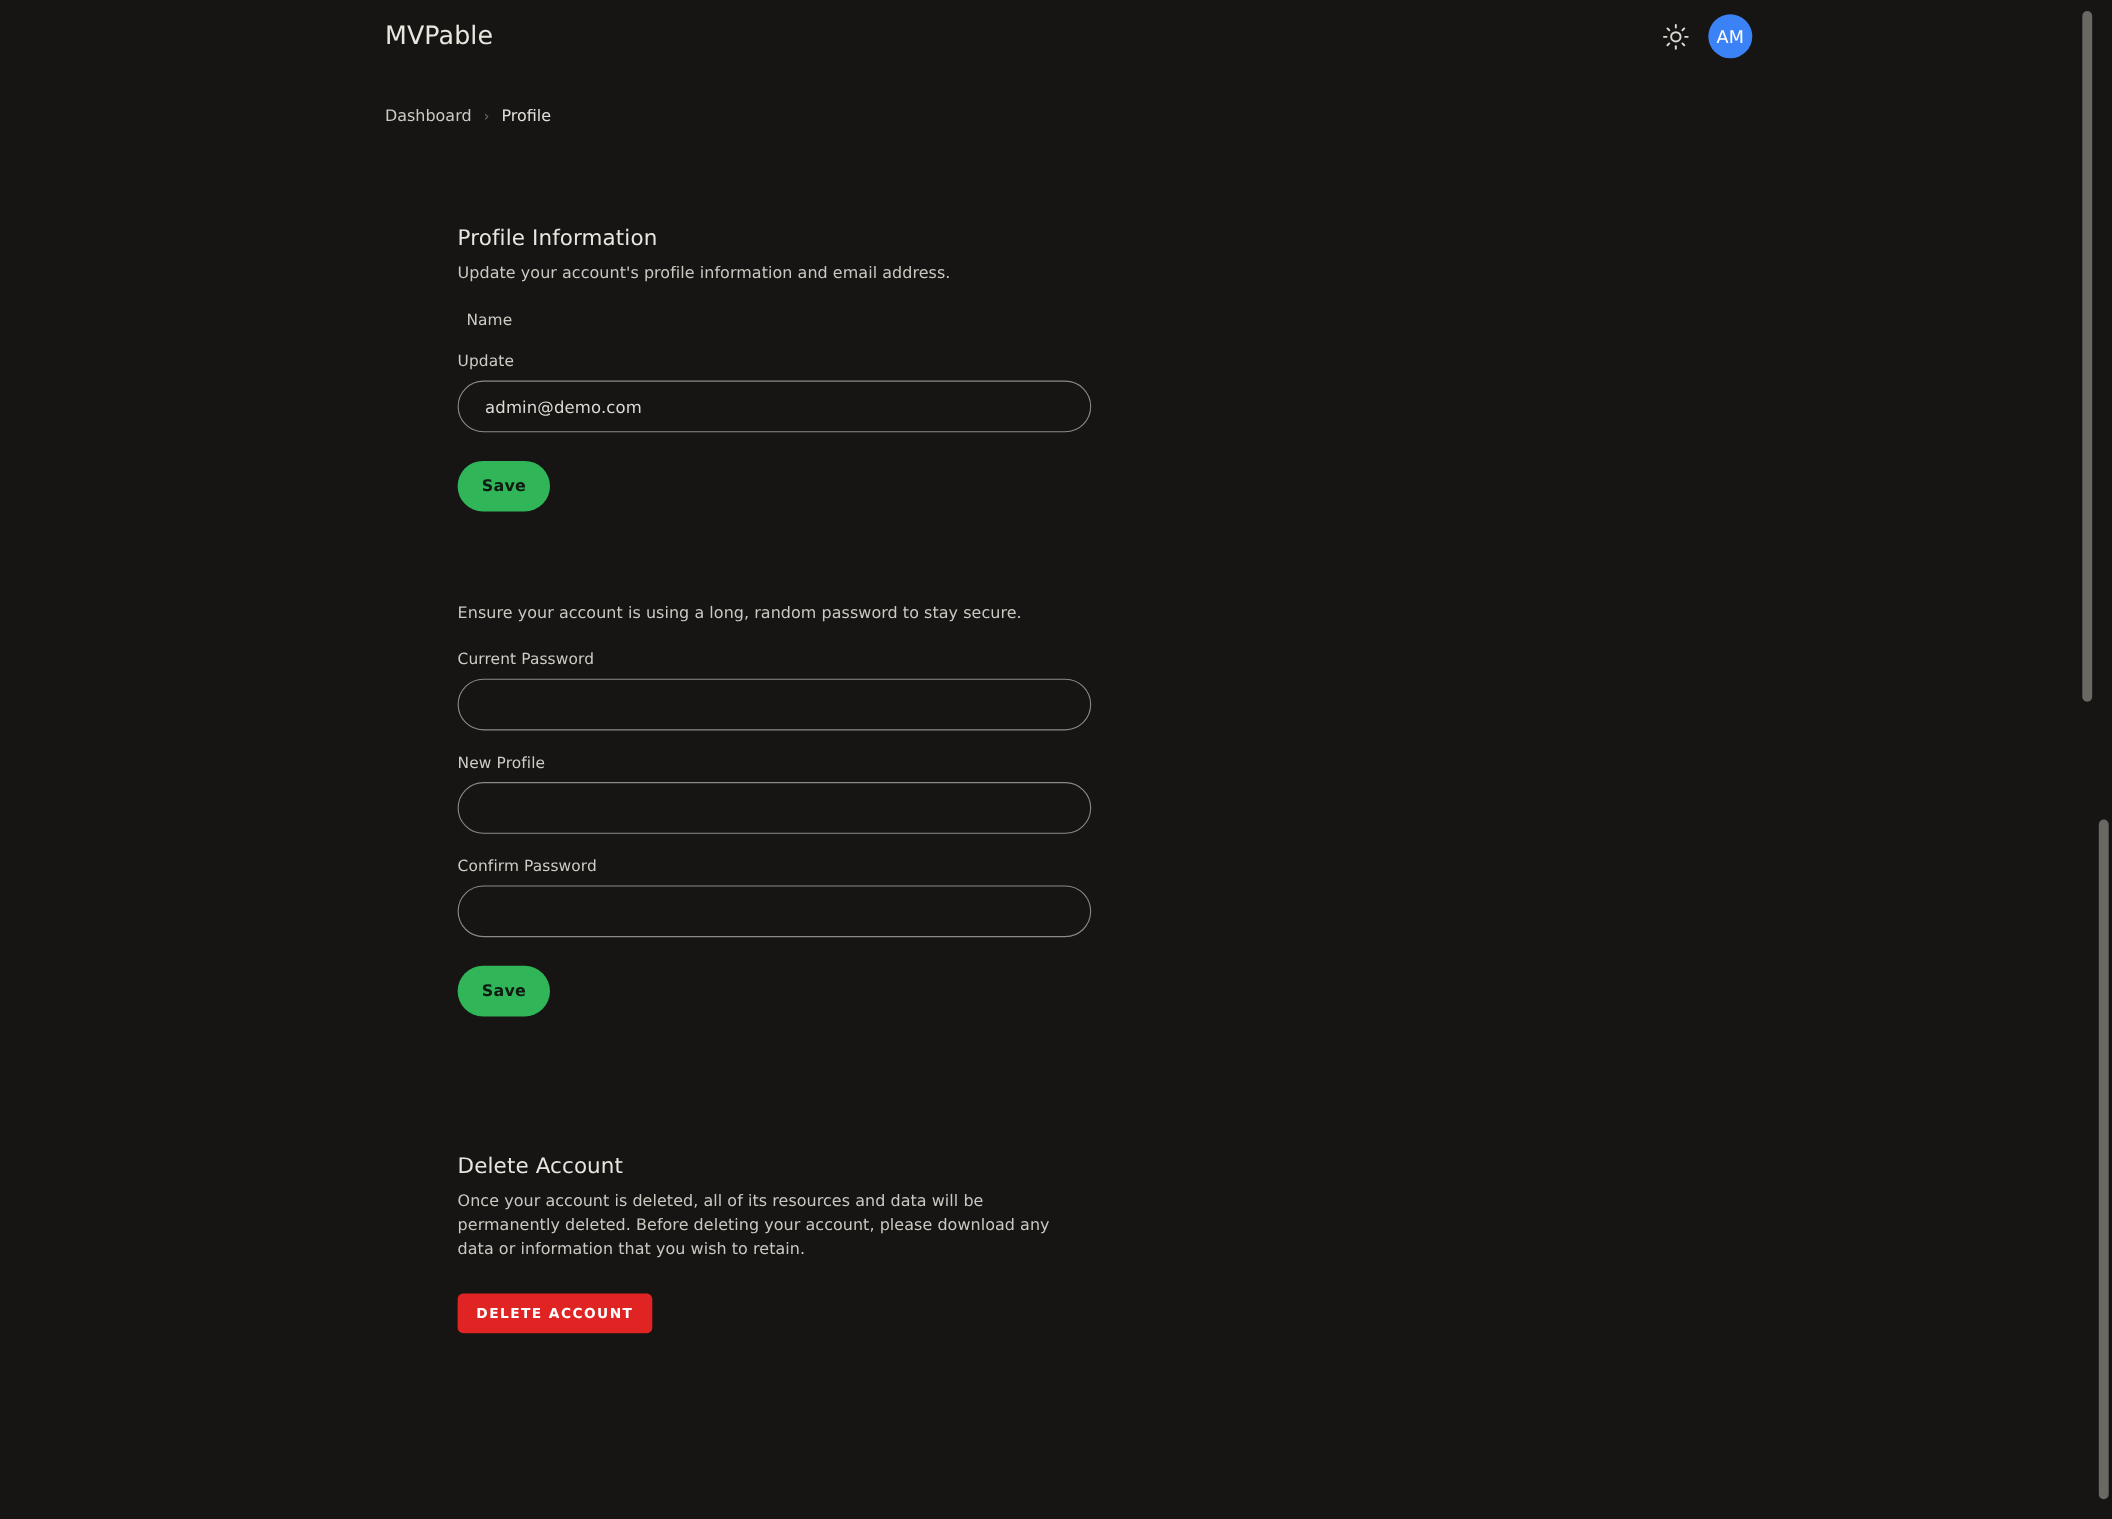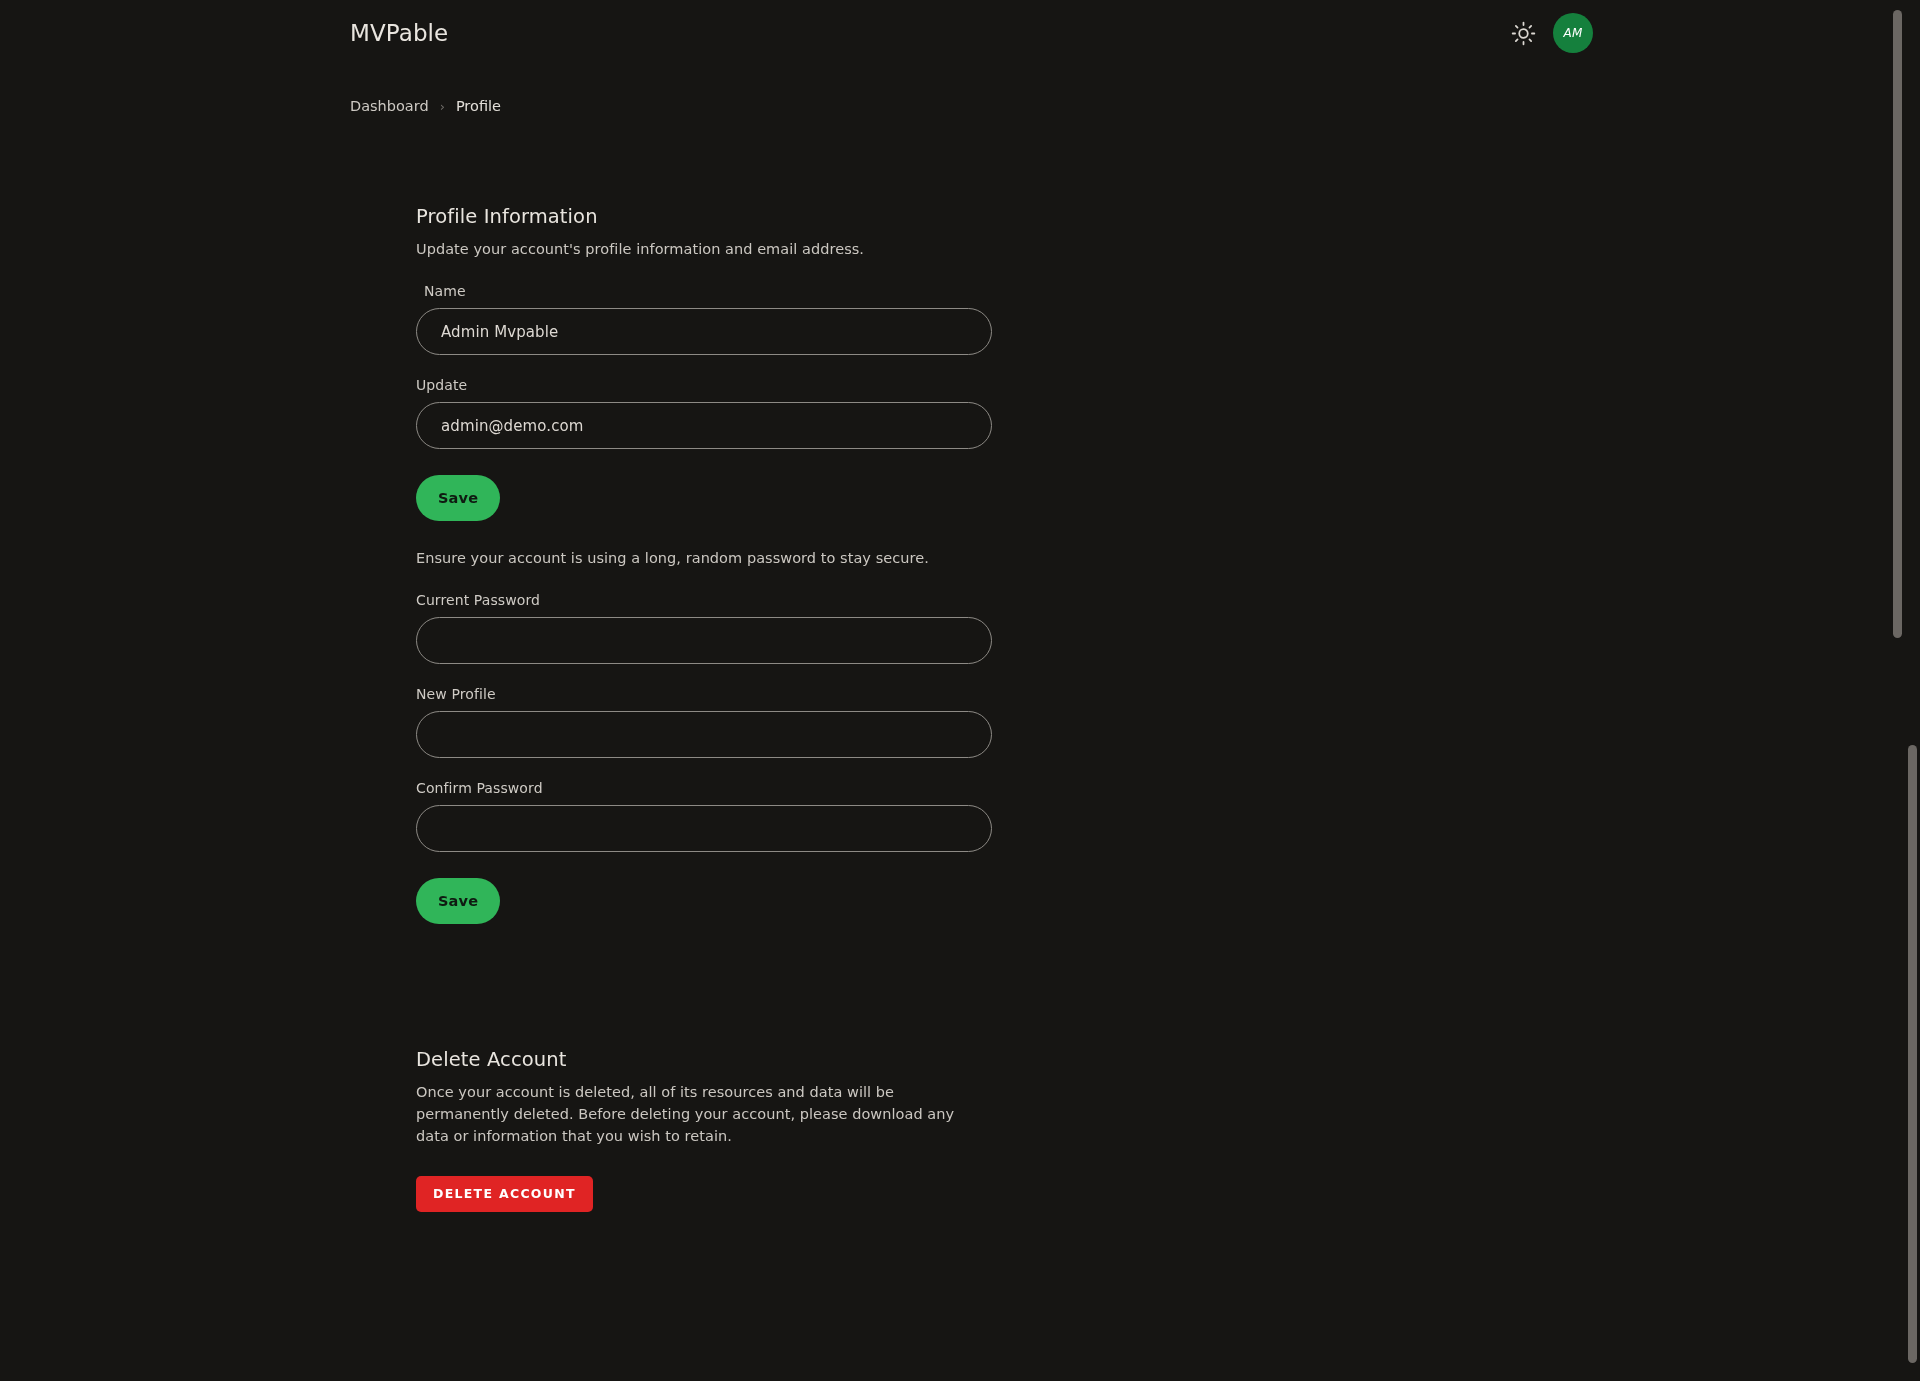--- a/index.html
+++ b/index.html
@@ -63,31 +63,30 @@
     background: transparent;
     border-radius: 50%;
     cursor: pointer;
     padding: 0;
   }
   .icon-btn svg { display: block; }
   .avatar {
     width: 40px;
     height: 40px;
     border-radius: 50%;
-    background: #15803d;
+    background: #3b82f6;
     color: #ffffff;
     display: flex;
     align-items: center;
     justify-content: center;
-    font-size: 12px;
+    font-size: 16px;
     font-weight: 500;
     letter-spacing: 0.2px;
     cursor: pointer;
     user-select: none;
-    font-style: italic;
   }
 
   
   .breadcrumb {
     position: absolute;
     top: 98px;
     left: 350px;
     display: flex;
     align-items: center;
     gap: 11px;
@@ -249,21 +248,20 @@
   </nav>
 
   <main class="content">
 
     <section class="panel" style="top:205px;">
       <h2 class="section-title">Profile Information</h2>
       <p class="section-desc">Update your account's profile information and email address.</p>
 
       <div class="field">
         <label class="field-label indented">Name</label>
-        <input class="text-input" type="text" value="Admin Mvpable" style="">
       </div>
 
       <div class="field">
         <label class="field-label">Update</label>
         <input class="text-input" type="text" value="admin@demo.com" style="">
       </div>
 
       <button class="btn-save">Save</button>
     </section>
 

